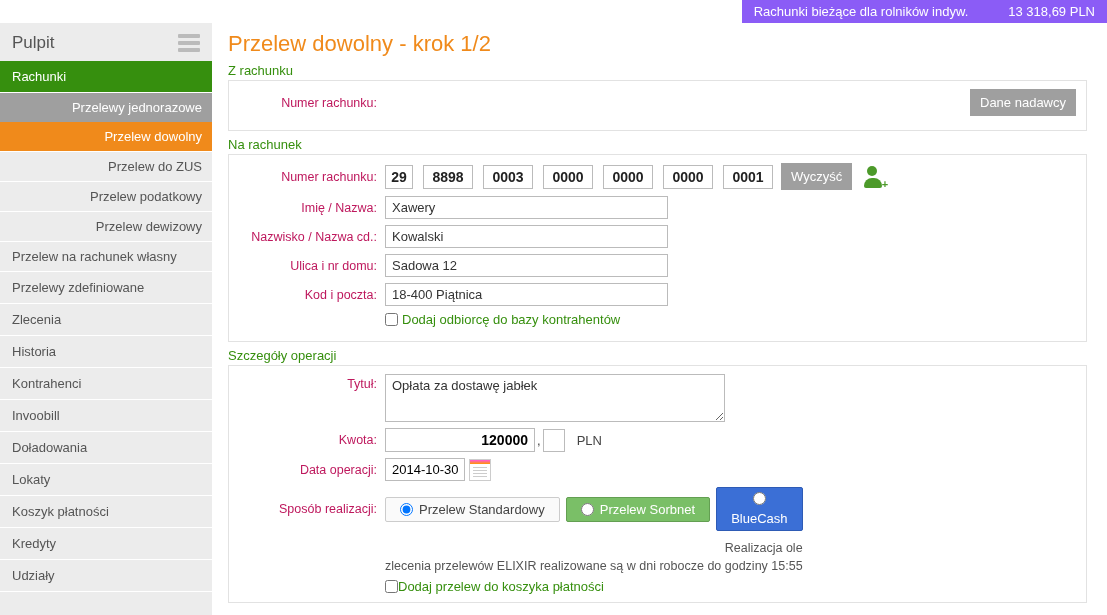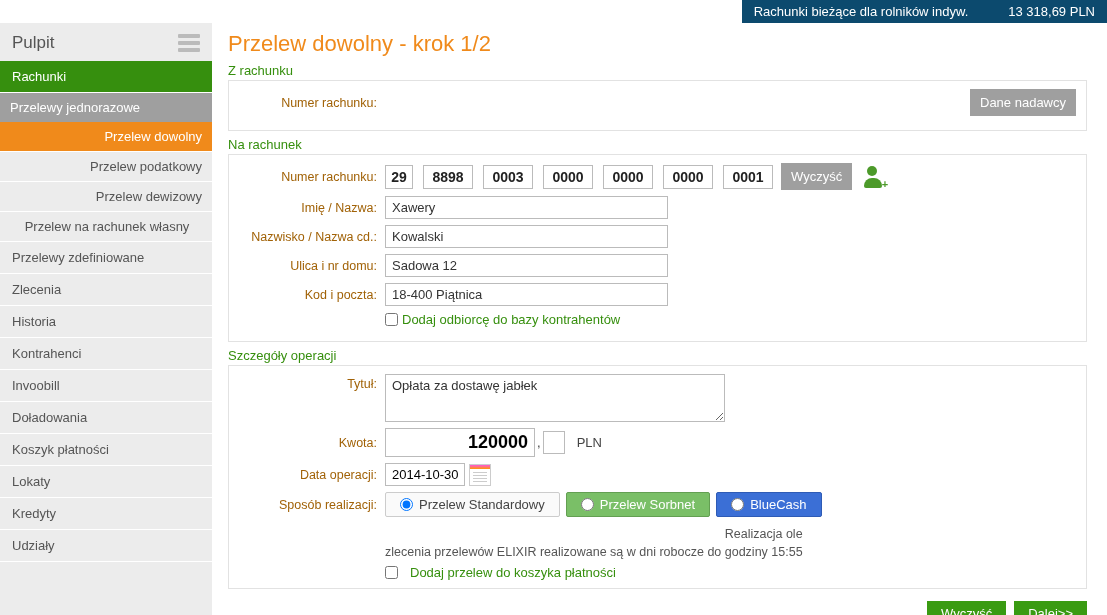--- a/index.html
+++ b/index.html
@@ -1,52 +1,52 @@
 <!DOCTYPE html>
 <html><head>
 <meta charset="utf-8">
 <style>
   * { box-sizing: border-box; margin: 0; padding: 0; }
   body { font-family: "Segoe UI", Tahoma, sans-serif; font-size: 13px; color: #444; background: #fff; width: 1107px; }
   .topbar { display: flex; justify-content: flex-end; background: #fff; }
-  .acct-strip { background: #0c4a6e; color: #fff; padding: 4px 12px; display: flex; gap: 40px; font-size: 13px; margin-left: 16px; }
+  .acct-strip { background: #8b5cf6; color: #fff; padding: 4px 12px; display: flex; gap: 40px; font-size: 13px; margin-left: 16px; }
   .layout { display: flex; }
   .sidebar { width: 212px; background: #ececec; flex-shrink: 0; }
   .side-header { display: flex; align-items: center; justify-content: space-between; padding: 10px 12px 8px; font-size: 17px; color: #555; }
   .hamburger { width: 22px; height: 18px; display: flex; flex-direction: column; justify-content: space-between; cursor: pointer; }
   .hamburger span { height: 4px; background: #bbb; width: 100%; border-radius: 1px; }
   .side-item { padding: 8px 12px; border-bottom: 1px solid #fff; cursor: pointer; color: #555; text-align: left; font-size: 13px; }
   .side-green { background: #368f0e; color: #fff; }
-  .side-sub-header { background: #9f9f9f; color: #fff; padding: 7px 10px; font-size: 13px; }
+  .side-sub-header { background: #9f9f9f; color: #fff; text-align: right; padding: 7px 10px; font-size: 13px; }
   .side-sub { text-align: right; padding: 7px 10px; font-size: 13px; color: #555; background: #ececec; border-bottom: 1px solid #fff; cursor: pointer; }
   .side-sub.active { background: #f08a1b; color: #fff; }
   .main { flex: 1; padding: 8px 20px 20px 16px; }
   h1.page-title { color: #f08a1b; font-weight: 300; font-size: 22px; margin-bottom: 4px; }
   .section-label { color: #368f0e; font-size: 13px; margin: 6px 0 2px; }
   .panel { border: 1px solid #e2e2e2; padding: 8px 10px 8px 6px; margin-bottom: 6px; }
   .row { display: flex; align-items: center; margin-bottom: 6px; }
-  .row-label { width: 150px; text-align: right; color: #a16207; font-size: 12.5px; padding-right: 8px; flex-shrink: 0; }
+  .row-label { width: 150px; text-align: right; color: #be185d; font-size: 12.5px; padding-right: 8px; flex-shrink: 0; }
   .row-value { font-weight: 600; color: #333; font-size: 14px; }
   .btn-grey { background: #9f9f9f; color: #fff; border: none; padding: 6px 10px; cursor: pointer; font-size: 13px; }
   .btn-green { background: #3a9b12; color: #fff; border: none; padding: 5px 14px; cursor: pointer; font-size: 13px; }
   .right-pull { margin-left: auto; }
   .nrb-boxes { display: flex; gap: 10px; }
   .nrb-box { width: 24px; height: 24px; border: 1px solid #bbb; text-align: center; font-size: 14px; font-weight: 600; font-family: inherit; color: #222; }
   .nrb-box.w2 { width: 28px; }
   .nrb-box.w4 { width: 50px; }
   input.txt { border: 1px solid #bbb; padding: 3px 6px; width: 283px; font-size: 13px; font-family: inherit; color: #333; }
   textarea.txt { border: 1px solid #bbb; padding: 3px 6px; width: 340px; height: 48px; font-size: 13px; font-family: inherit; resize: both; color: #333; }
-  input.amount { border: 1px solid #bbb; padding: 3px 6px; width: 150px; text-align: right; font-weight: 600; font-family: inherit; font-size: 18px; }
+  input.amount { border: 1px solid #bbb; padding: 3px 6px; width: 150px; text-align: right; font-weight: 600; font-family: inherit; font-size: 14px; }
   input.amount-dec { border: 1px solid #bbb; padding: 3px 2px; width: 22px; text-align: left; font-family: inherit; font-size: 13px; }
   input.date { border: 1px solid #bbb; padding: 3px 6px; width: 80px; font-family: inherit; font-size: 13px; }
   .cal-icon { width: 22px; height: 22px; margin-left: 4px; background: linear-gradient(#f5d, #f90 20%, #fff 20%, #fff); border: 1px solid #ccc; display: inline-block; position: relative; }
   .cal-icon::after { content:''; position:absolute; left:3px; right:3px; top:7px; bottom:3px; background: repeating-linear-gradient(#ccc, #ccc 1px, #fff 1px, #fff 3px); }
   .radio-pill { display: inline-flex; align-items: center; gap: 6px; padding: 4px 14px; border: 1px solid #ccc; border-radius: 2px; margin-right: 6px; cursor: pointer; background: #fafafa; }
   .radio-pill.green { background: #7abf67; color: #fff; border-color: #639f52; }
-  .radio-pill.blue { background: #3b6fd6; color: #fff; border-color: #2e5bb5; }
+  .radio-pill.blue { background: #3b6fd6; color: #fff; border-color: #2e5bb5; flex-direction: column; }
   .person-icon { width: 22px; height: 22px; margin-left: 10px; position: relative; }
   .person-icon::before { content:''; position:absolute; top:0; left:5px; width:10px; height:10px; border-radius:50%; background:#4c9a2a; }
   .person-icon::after { content:''; position:absolute; bottom:0; left:2px; width:18px; height:10px; border-radius:8px 8px 2px 2px; background:#4c9a2a; }
   .person-plus { position:absolute; bottom:-2px; right:-4px; color:#4c9a2a; font-weight:bold; font-size:11px; text-shadow: 0 0 2px #fff; }
   .chk-label { color: #368f0e; font-size: 13px; }
   .hint { font-size: 12.5px; color: #555; padding-top: 4px; text-align: right; }
   .footer-btns { display:flex; gap:8px; justify-content:flex-end; margin-top:12px; }
 </style>
 </head>
 <body>
@@ -64,31 +64,32 @@
       <span>Pulpit</span>
       <div class="hamburger">
           <span></span>
           <span></span>
           <span></span>
         </div>
     </div>
     <div class="side-item side-green">Rachunki</div>
     <div class="side-sub-header">Przelewy jednorazowe</div>
     <div class="side-sub active">Przelew dowolny</div>
+    <div class="side-sub">Przelew do ZUS</div>
     <div class="side-sub">Przelew podatkowy</div>
     <div class="side-sub">Przelew dewizowy</div>
-    <div class="side-sub" style="text-align:center;padding-left:12px">Przelew na rachunek własny</div>
+    <div class="side-sub" style="text-align:left;padding-left:12px">Przelew na rachunek własny</div>
     <div class="side-item">Przelewy zdefiniowane</div>
     <div class="side-item">Zlecenia</div>
     <div class="side-item">Historia</div>
     <div class="side-item">Kontrahenci</div>
     <div class="side-item">Invoobill</div>
     <div class="side-item">Doładowania</div>
+    <div class="side-item">Lokaty</div>
     <div class="side-item">Koszyk płatności</div>
-    <div class="side-item">Lokaty</div>
     <div class="side-item">Kredyty</div>
     <div class="side-item">Udziały</div>
   </div>
 
   <div class="main">
     <h1 class="page-title">Przelew dowolny - krok 1/2</h1>
 
     <div class="section-label">Z rachunku</div>
     <div class="panel">
       <div class="row">
@@ -174,21 +175,21 @@
       <div class="row" style="margin-bottom:0">
         <div class="row-label"></div>
         <div>
           <div class="hint">Realizacja ole</div>
           <div class="hint">zlecenia przelewów ELIXIR realizowane są w dni robocze do godziny 15:55</div>
         </div>
       </div>
       <div class="row" style="margin-top:6px;margin-bottom:0">
         <div class="row-label"></div>
         <input type="checkbox" style="">
-        <span class="chk-label" style="margin-left:12px">Dodaj przelew do koszyka płatności</span>
+        <span class="chk-label" style="margin-left:0">Dodaj przelew do koszyka płatności</span>
       </div>
     </div>
 
     <div class="footer-btns">
       <button class="btn-green">Wyczyść</button>
       <button class="btn-green">Dalej&gt;&gt;</button>
     </div>
   </div>
 </div>
 

